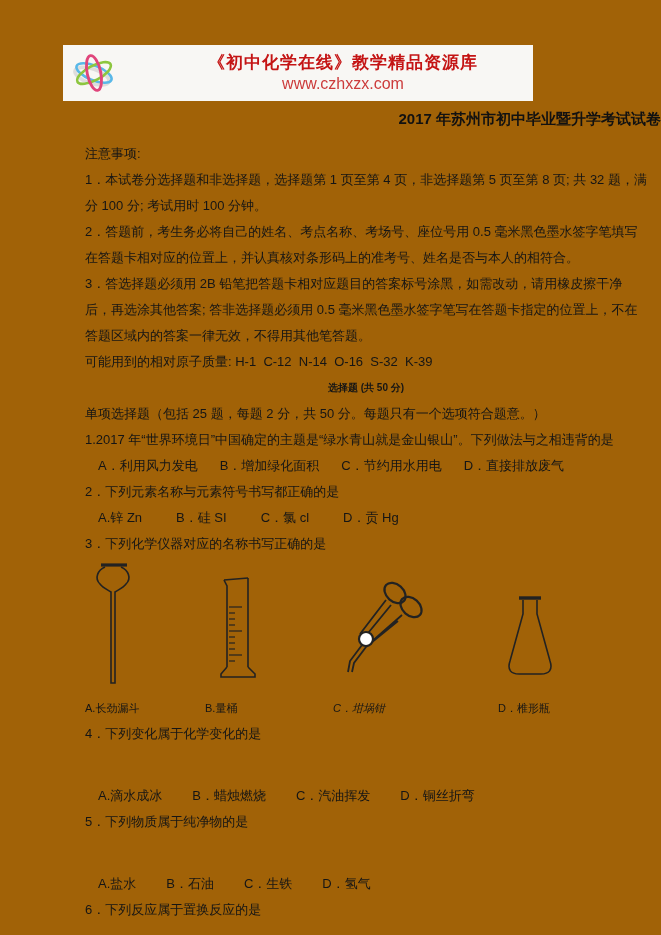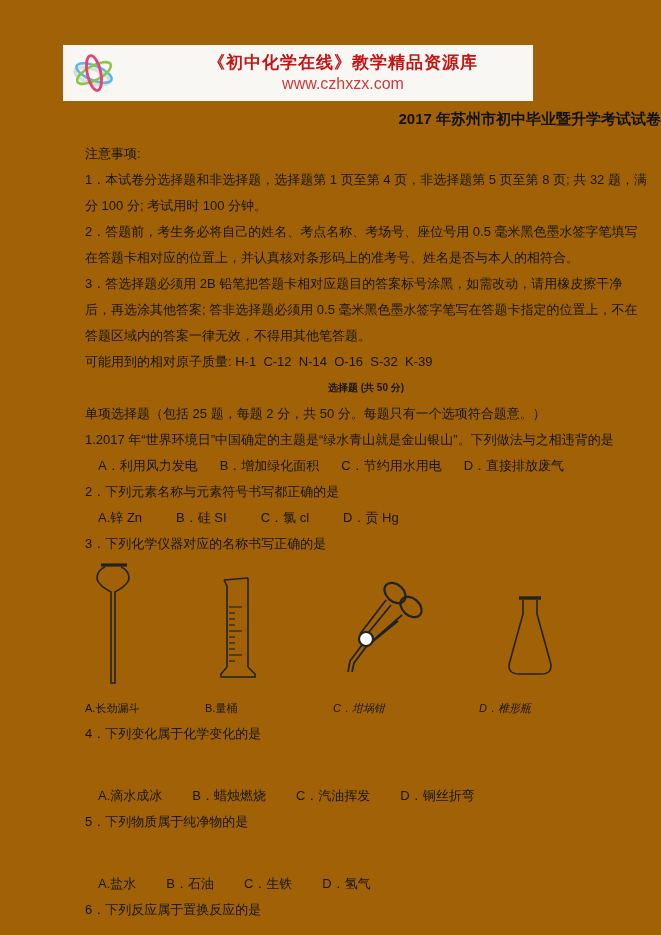--- a/index.html
+++ b/index.html
@@ -129,21 +129,21 @@
         </svg>
       </div>
       <span class="fig-label" style="left:248px;font-style:italic;">C．坩埚钳</span>
 
       <div class="fig" style="left:415px; top:36px;">
         <svg width="60" height="86" viewBox="0 0 60 86" fill="none" stroke="#222">
           <line x1="19" y1="3" x2="41" y2="3" stroke-width="3.4"></line>
           <path d="M23,5 L23,19 L10,66 C7,75 11,79 19,79 L41,79 C49,79 53,75 50,66 L37,19 L37,5" stroke-width="1.6"></path>
         </svg>
       </div>
-      <span class="fig-label" style="left:394px;font-style:italic;">D．椎形瓶</span>
+      <span class="fig-label" style="left:413px;">D．椎形瓶</span>
     </div>
 
     <p class="para">4．下列变化属于化学变化的是</p>
     <div class="opts g30">
       <span>A.滴水成冰</span>
       <span>B．蜡烛燃烧</span>
       <span>C．汽油挥发</span>
       <span>D．铜丝折弯</span>
     </div>
 

